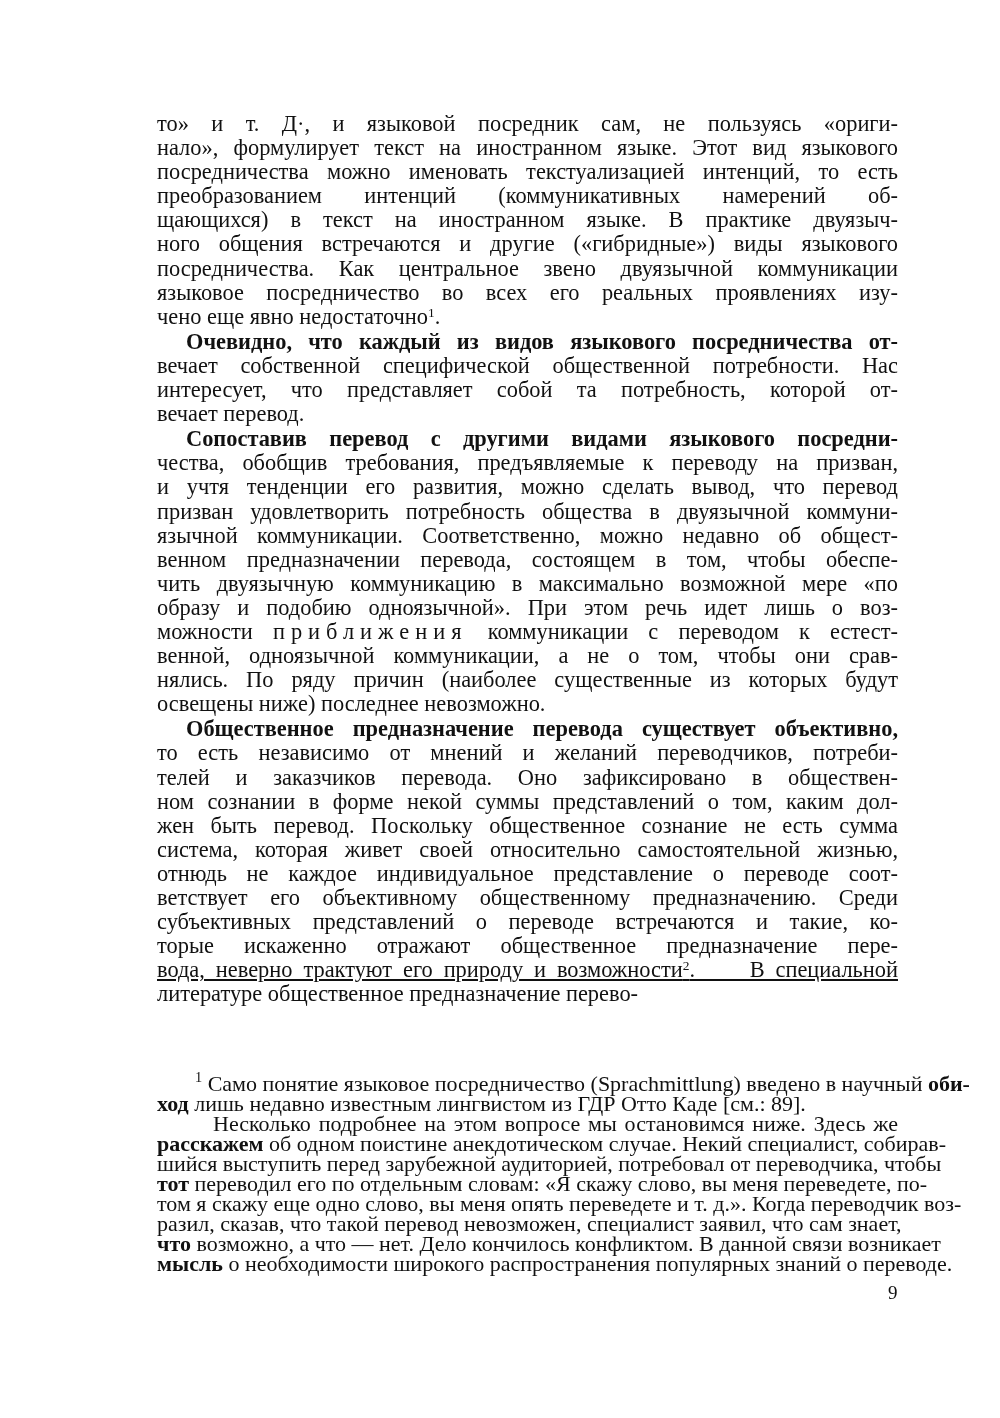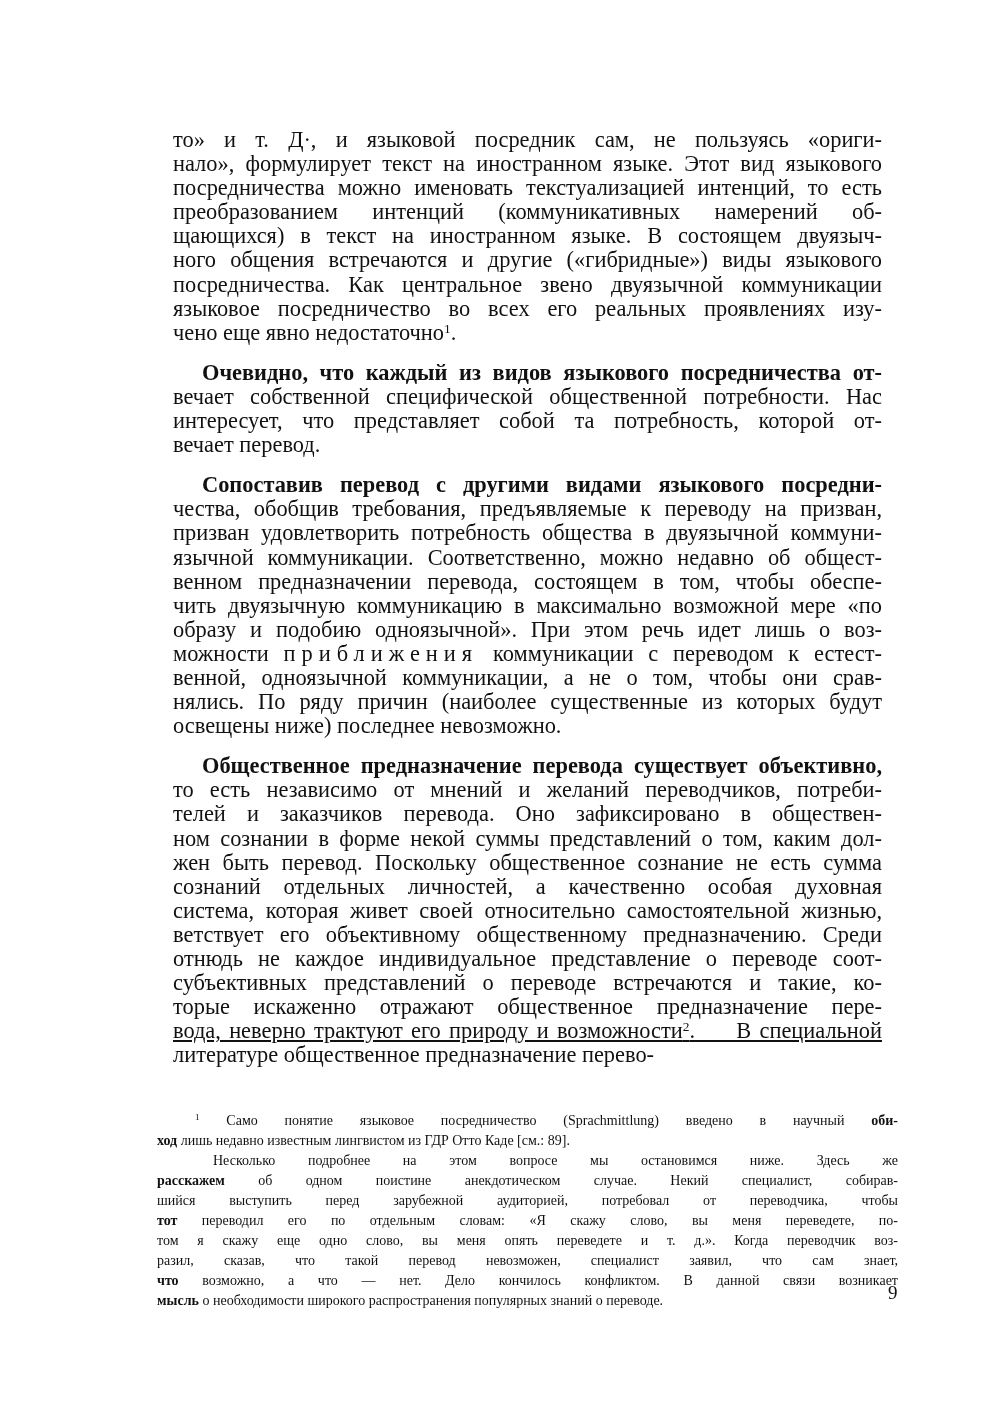--- a/index.html
+++ b/index.html
@@ -21,21 +21,21 @@
       top: 112px;
       width: 741px;
     }
     .body-text {
       font-size: 22.4px;
       line-height: 24.1px;
       text-align: justify;
       hyphens: manual;
     }
     .body-text p {
-      margin: 16px;
+      margin: 0;
       text-indent: 29px;
     }
     .body-text p.cont {
       text-indent: 0;
     }
     .body-text p + p {
       margin-top: 1px;
     }
     .line {
       display: block;
@@ -56,23 +56,22 @@
       vertical-align: 0.55em;
     }
     .spaced {
       letter-spacing: 6px;
     }
     .footnotes {
       position: absolute;
       left: 157px;
       top: 1074px;
       width: 741px;
-      font-size: 14px;
+      font-size: 22px;
       line-height: 20px;
-      margin-top: 37px;
     }
     .footnotes .line.fn-indent-1 { padding-left: 38px; }
     .footnotes .line.fn-indent-2 { padding-left: 56px; }
     .footnotes b { font-weight: bold; }
     .footnotes sup { font-size: 65%; vertical-align: 0.6em; }
     .page-number {
       position: absolute;
       left: 888px;
       top: 1282px;
       font-size: 19px;
@@ -83,58 +82,58 @@
 <body>
 
 <div class="page">
   <div class="body-text">
 
     <p class="cont">
       <span class="line">то» и т. Д·, и языковой посредник сам, не пользуясь «ориги-</span>
       <span class="line">нало», формулирует текст на иностранном языке. Этот вид языкового</span>
       <span class="line">посредничества можно именовать текстуализацией интенций, то есть</span>
       <span class="line">преобразованием интенций (коммуникативных намерений об-</span>
-      <span class="line">щающихся) в текст на иностранном языке. В состоящем двуязыч-</span>
+      <span class="line">щающихся) в текст на иностранном языке. В практике двуязыч-</span>
       <span class="line">ного общения встречаются и другие («гибридные») виды языкового</span>
       <span class="line">посредничества. Как центральное звено двуязычной коммуникации</span>
       <span class="line">языковое посредничество во всех его реальных проявлениях изу-</span>
       <span class="line last"><span>чено еще явно недостаточно</span><sup>1</sup><span>.</span></span>
     </p>
 
     <p class="cont">
       <span class="line indent">Очевидно, что каждый из видов языкового посредничества от-</span>
       <span class="line">вечает собственной специфической общественной потребности. Нас</span>
       <span class="line">интересует, что представляет собой та потребность, которой от-</span>
       <span class="line last">вечает перевод.</span>
     </p>
 
     <p class="cont">
       <span class="line indent">Сопоставив перевод с другими видами языкового посредни-</span>
       <span class="line">чества, обобщив требования, предъявляемые к переводу на призван,</span>
+      <span class="line">и учтя тенденции его развития, можно сделать вывод, что перевод</span>
       <span class="line">призван удовлетворить потребность общества в двуязычной коммуни-</span>
       <span class="line">язычной коммуникации. Соответственно, можно недавно об общест-</span>
       <span class="line">венном предназначении перевода, состоящем в том, чтобы обеспе-</span>
       <span class="line">чить двуязычную коммуникацию в максимально возможной мере «по</span>
       <span class="line">образу и подобию одноязычной». При этом речь идет лишь о воз-</span>
       <span class="line"><span>можности </span><span class="spaced">приближения</span><span> коммуникации с переводом к естест-</span></span>
       <span class="line">венной, одноязычной коммуникации, а не о том, чтобы они срав-</span>
       <span class="line">нялись. По ряду причин (наиболее существенные из которых будут</span>
       <span class="line last">освещены ниже) последнее невозможно.</span>
     </p>
 
     <p class="cont">
       <span class="line indent">Общественное предназначение перевода существует объективно,</span>
       <span class="line">то есть независимо от мнений и желаний переводчиков, потреби-</span>
       <span class="line">телей и заказчиков перевода. Оно зафиксировано в обществен-</span>
       <span class="line">ном сознании в форме некой суммы представлений о том, каким дол-</span>
       <span class="line">жен быть перевод. Поскольку общественное сознание не есть сумма</span>
-      <span class="line">сознаний отдельных личностей, а качественно особая духовная</span>
       <span class="line">система, которая живет своей относительно самостоятельной жизнью,</span>
+      <span class="line">отнюдь не каждое индивидуальное представление о переводе соот-</span>
       <span class="line">ветствует его объективному общественному предназначению. Среди</span>
-      <span class="line">отнюдь не каждое индивидуальное представление о переводе соот-</span>
       <span class="line">субъективных представлений о переводе встречаются и такие, ко-</span>
       <span class="line">торые искаженно отражают общественное предназначение пере-</span>
       <span class="line" style="white-space:pre;text-decoration:underline;"><span>вода, неверно трактуют его природу и возможности</span><sup>2</sup><span>.     В специальной</span></span>
       <span class="line last">литературе общественное предназначение перево-</span>
     </p>
   </div>
 </div>
 
 <div class="footnotes">
   <div>

